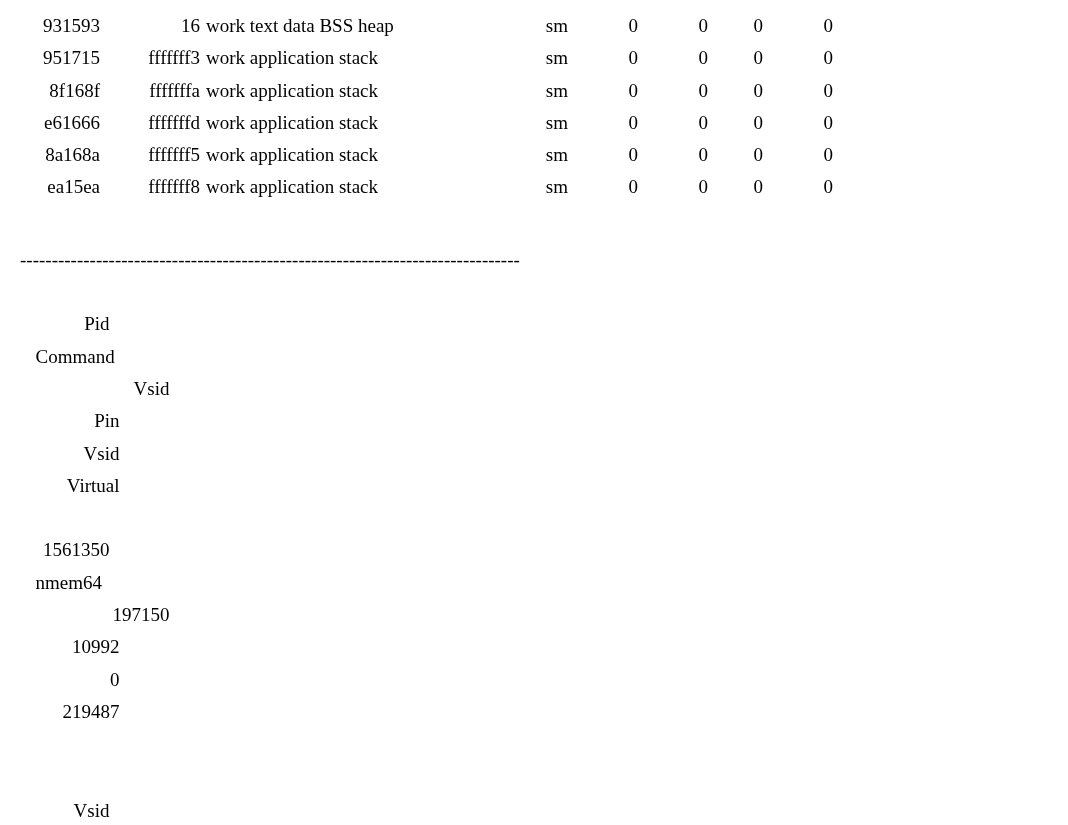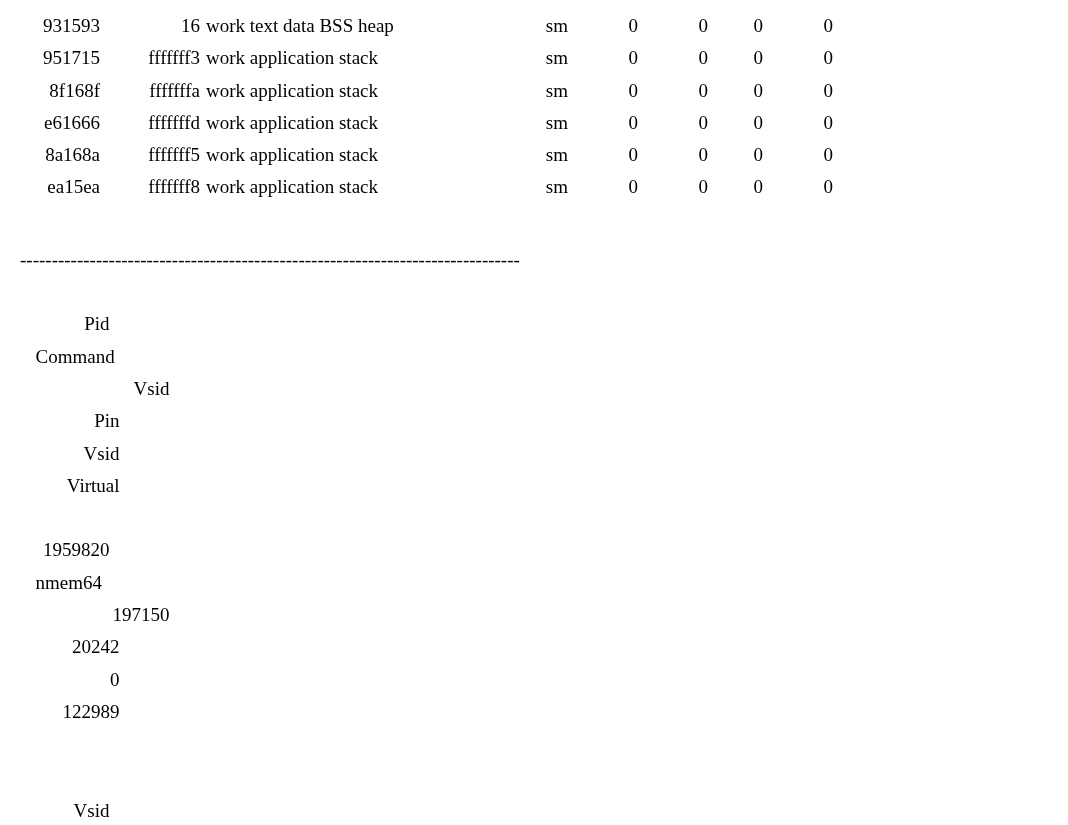--- a/index.html
+++ b/index.html
@@ -43,26 +43,26 @@
 
 <div class="row">
   <span class="col r" style="width:80px">Pid</span>
   <span class="col l" style="width:90px;padding-left:6px">Command</span>
   <span class="col r" style="width:140px">Vsid</span>
   <span class="col r" style="width:90px">Pin</span>
   <span class="col r" style="width:90px">Vsid</span>
   <span class="col r" style="width:90px">Virtual</span>
 </div>
 <div class="row">
-  <span class="col r" style="width:80px">1959820</span>
+  <span class="col r" style="width:80px">1561350</span>
   <span class="col l" style="width:90px;padding-left:6px">nmem64</span>
   <span class="col r" style="width:140px">197150</span>
-  <span class="col r" style="width:90px">20242</span>
+  <span class="col r" style="width:90px">10992</span>
   <span class="col r" style="width:90px">0</span>
-  <span class="col r" style="width:90px">122989</span>
+  <span class="col r" style="width:90px">219487</span>
 </div>
 
 <div class="spacer"></div>
 
 <div class="row">
   <span class="col r" style="width:80px">Vsid</span>
   
   
   
   

